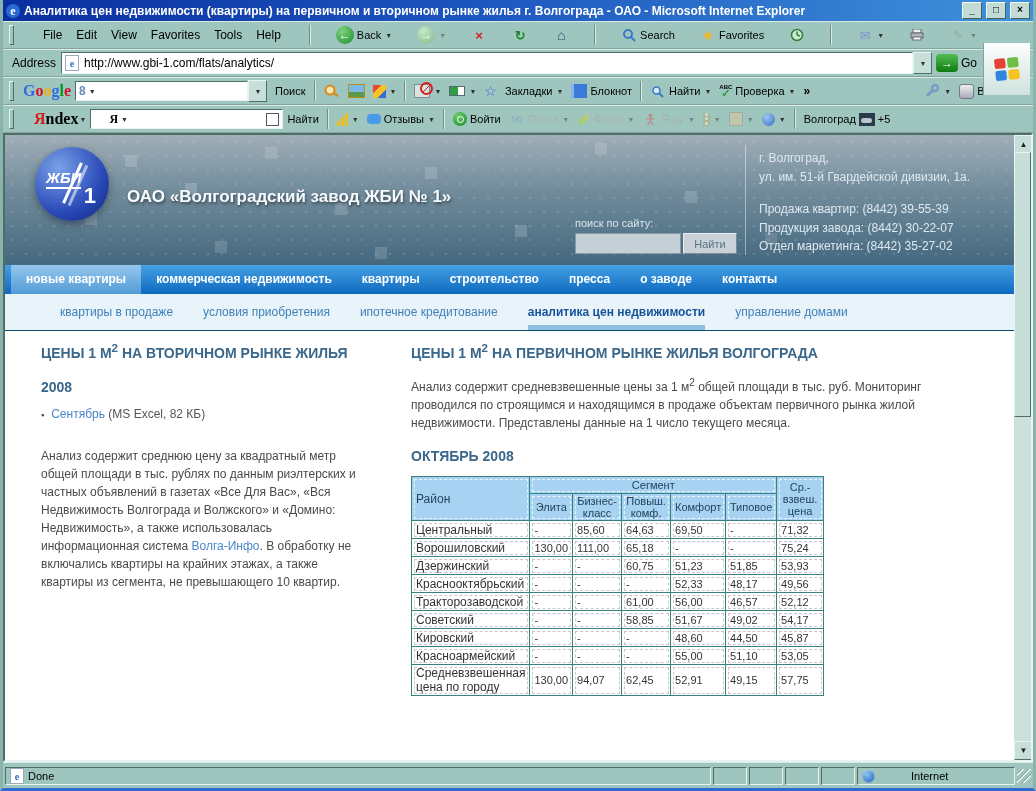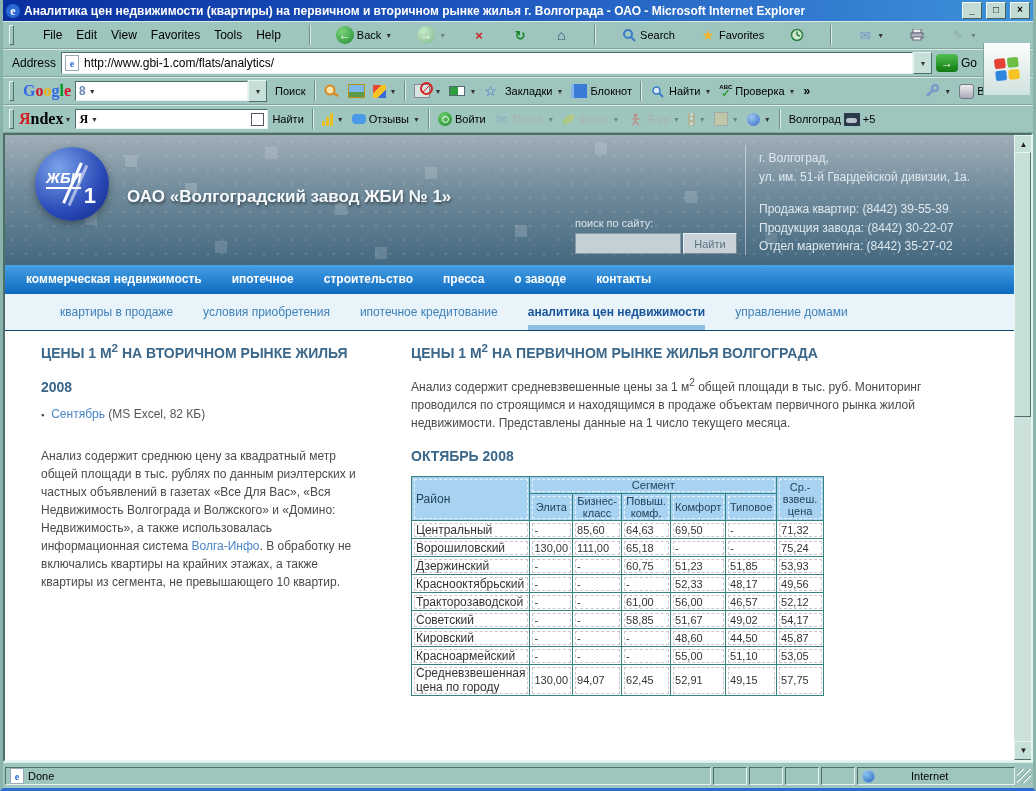--- a/index.html
+++ b/index.html
@@ -66,21 +66,21 @@
   .popup::after{content:"";position:absolute;right:-4px;top:-3px;width:9px;height:9px;border:2px solid #D42020;
     border-radius:50%;background:linear-gradient(135deg,transparent 45%,#D42020 45% 55%,transparent 55%);}
   .hilite{width:14px;height:8px;background:linear-gradient(90deg,#2E9E3E 60%,#fff 60%);border:1px solid #567;}
   .ostar{color:#3A6AD8;font-size:14px;}
   .book{width:13px;height:14px;background:#3A7AD8;border-left:3px solid #88B4E8;}
   .abc{display:inline-flex;flex-direction:column;align-items:center;line-height:1;}
   .abc .t{font-size:6px;font-weight:bold;}
   .abc .c{color:#2E9E3E;font-size:11px;font-weight:bold;margin-top:-2px;}
   .chev{font-weight:bold;font-size:12px;padding:0 4px;}
   .signsq{width:13px;height:13px;border-radius:3px;background:linear-gradient(#EEE,#AAB);border:1px solid #778;}
-  .ylogo{font-family:"Liberation Serif",serif;font-size:16px;font-weight:bold;}
+  .ylogo{font-family:"Liberation Serif",serif;font-size:16px;font-weight:bold;margin-left:15px;}
   .ylogo .red{color:#D42020;}
   .checkbox{width:11px;height:11px;background:#fff;border:1px solid #556;}
   .bars{display:inline-flex;align-items:flex-end;gap:1px;height:13px;}
   .bars i{display:block;width:3px;background:#E8C020;}
   .bubble{width:14px;height:10px;background:#4A9AE8;border-radius:4px;position:relative;}
   .bubble::after{content:"";position:absolute;left:2px;bottom:-3px;border:3px solid transparent;border-top-color:#4A9AE8;}
   .keyic{width:14px;height:14px;border-radius:50%;background:radial-gradient(circle at 35% 30%,#6CCE6C,#188A28);
     position:relative;}
   .keyic::after{content:"";position:absolute;left:4px;top:4px;width:5px;height:5px;border:1.5px solid #fff;border-radius:50%;}
   .feather{width:13px;height:7px;background:linear-gradient(90deg,#9ACF3A,#E8D040);border-radius:60% 10%;transform:rotate(-25deg);}
@@ -480,22 +480,23 @@
           <div class="gap"></div>
           <div id="phones">
               <div class="phone-line">Продажа квартир: (8442) 39-55-39</div>
               <div class="phone-line">Продукция завода: (8442) 30-22-07</div>
               <div class="phone-line">Отдел маркетинга: (8442) 35-27-02</div>
             </div>
         </div>
       </div>
 
       <div class="mainnav" id="main-nav">
+          <a class="nav-item active">новые квартиры</a>
           <a class="nav-item">коммерческая недвижимость</a>
-          <a class="nav-item">ипотечное</a>
+          <a class="nav-item">квартиры</a>
           <a class="nav-item">строительство</a>
           <a class="nav-item">пресса</a>
           <a class="nav-item">о заводе</a>
           <a class="nav-item">контакты</a>
         </div>
 
       <div class="subnav" id="sub-nav">
           <a class="subnav-item">квартиры в продаже</a>
           <a class="subnav-item">условия приобретения</a>
           <a class="subnav-item">ипотечное кредитование</a>

